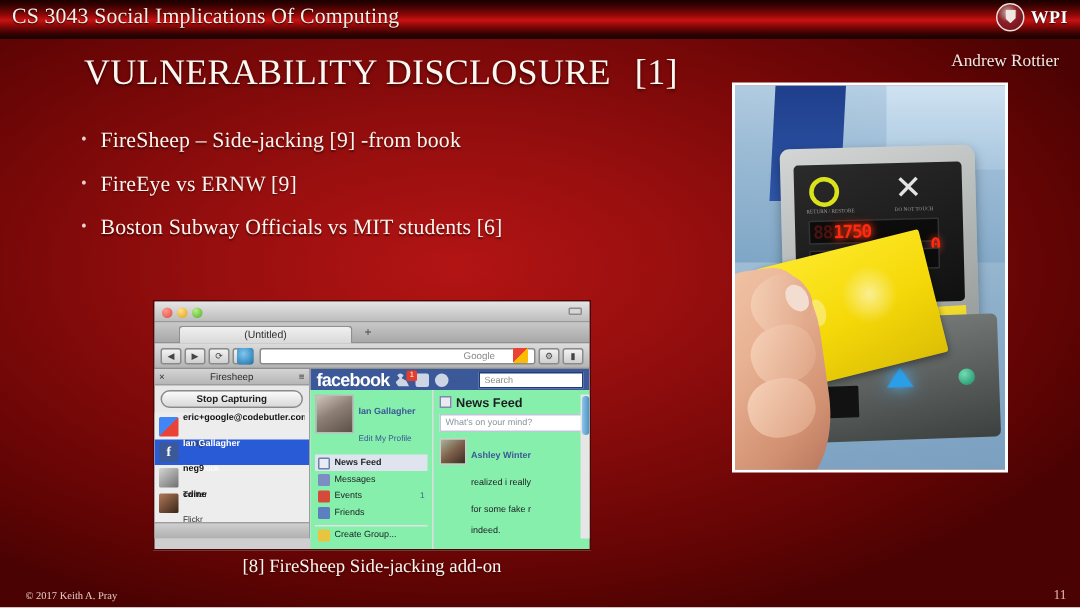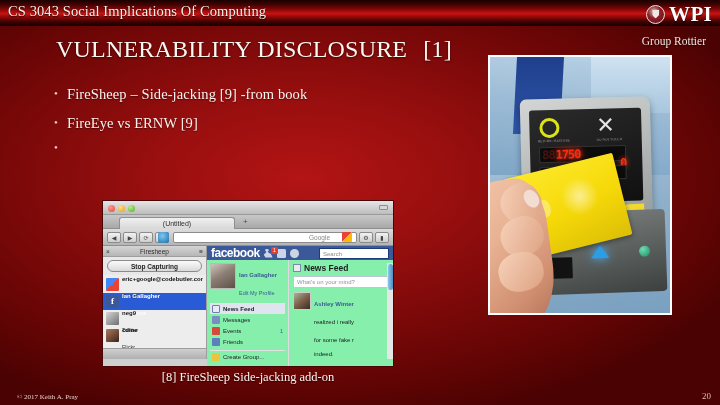--- a/index.html
+++ b/index.html
@@ -35,21 +35,21 @@
     background: radial-gradient(circle at 40% 32%, #c8b9b0 0%, #8e1f28 42%, #6a0d16 100%);
     border: 1.3px solid #e8e2dc; position: relative;
   }
   #wpi-crest::after {
     content: ""; position: absolute; left: 50%; top: 42%;
     transform: translate(-50%,-40%);
     width: 7px; height: 9px; background: #efe8e2;
     clip-path: polygon(0 0,100% 0,100% 62%,50% 100%,0 62%);
   }
   #wpi-text {
-    font-size: 21px; font-weight: bold; color: #ffffff;
+    font-size: 12px; font-weight: bold; color: #ffffff;
     letter-spacing: .3px; font-family: "Liberation Serif", serif;
     text-shadow: 0 1px 1px rgba(0,0,0,.8);
   }
   
   #slide-title {
     position: absolute; left: 56px; top: 36px;
     font-size: 24px; color: #fdf7f2; letter-spacing: .2px;
     text-shadow: 0 1px 2px rgba(0,0,0,.55);
     white-space: nowrap;
   }
@@ -378,33 +378,34 @@
   <div id="header-bar"></div>
   <div id="header-title">CS 3043 Social Implications Of Computing</div>
   <div id="wpi-logo">
     <div id="wpi-crest"></div>
     <div id="wpi-text">WPI</div>
   </div>
 
   <div id="slide-title">
     <span>VULNERABILITY DISCLOSURE</span><span class="ref">[1]</span>
   </div>
-  <div id="author">Group Rottier</div>
+  <div id="author">Andrew Rottier</div>
 
   <div id="bullets">
     <div class="bullet">
       <span class="dot">•</span>
       <span class="btext">FireSheep – Side-jacking [9] -from book</span>
     </div>
     <div class="bullet">
       <span class="dot">•</span>
       <span class="btext">FireEye vs ERNW [9]</span>
     </div>
     <div class="bullet">
       <span class="dot">•</span>
+      <span class="btext">Boston Subway Officials vs MIT students [6]</span>
     </div>
   </div>
 
   <div id="firefox-shot">
 
     <div id="ff-titlebar">
       <span class="tl" id="tl-close"></span>
       <span class="tl" id="tl-min"></span>
       <span class="tl" id="tl-max"></span>
       <div id="ff-restore"></div>
@@ -582,14 +583,14 @@
     <div id="ph-hand">
       <div class="ph-finger" id="ph-f1"></div>
       <div class="ph-finger" id="ph-f2"></div>
       <div class="ph-finger" id="ph-f3"></div>
       <div id="ph-nail"></div>
     </div>
   </div>
 
   <div id="caption-left">[8] FireSheep Side-jacking add-on</div>
   <div id="footer-copy">© 2017 Keith A. Pray</div>
-  <div id="slide-number">20</div>
+  <div id="slide-number">11</div>
 </div>
 
 </body></html>

